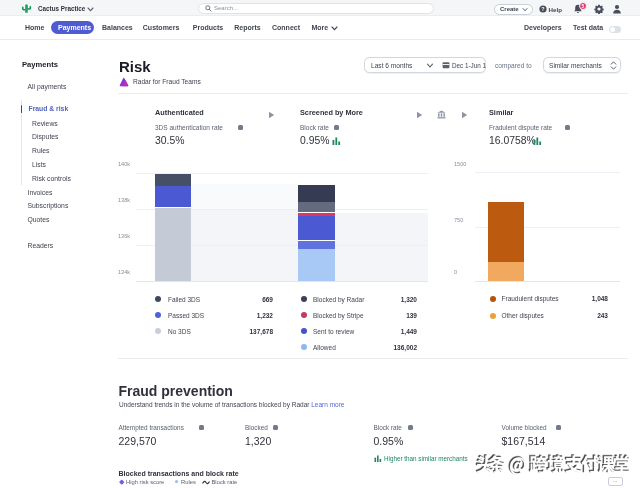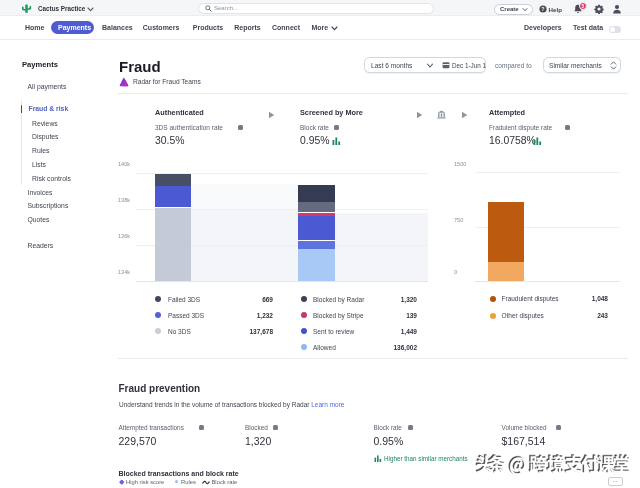--- a/index.html
+++ b/index.html
@@ -82,21 +82,21 @@
 <div class="abs" style="left:32px;top:119.5px;font-size:6.8px;color:#414552;">Reviews</div>
 <div class="abs" style="left:32px;top:133px;font-size:6.8px;color:#414552;">Disputes</div>
 <div class="abs" style="left:32px;top:146.5px;font-size:6.8px;color:#414552;">Rules</div>
 <div class="abs" style="left:32px;top:160.5px;font-size:6.8px;color:#414552;">Lists</div>
 <div class="abs" style="left:32px;top:174.5px;font-size:6.8px;color:#414552;">Risk controls</div>
 <div class="abs" style="left:27.5px;top:188.5px;font-size:6.8px;color:#414552;">Invoices</div>
 <div class="abs" style="left:27.5px;top:202px;font-size:6.8px;color:#414552;">Subscriptions</div>
 <div class="abs" style="left:27.5px;top:215.5px;font-size:6.8px;color:#414552;">Quotes</div>
 <div class="abs" style="left:27.5px;top:242px;font-size:6.8px;color:#414552;">Readers</div>
 
-<div class="abs" style="left:119px;top:58px;font-size:15px;font-weight:bold;color:#1a1b25;">Fraud</div>
+<div class="abs" style="left:119px;top:58px;font-size:15px;font-weight:bold;color:#1a1b25;">Risk</div>
 <svg class="abs" style="left:119px;top:76.5px;" width="10" height="10" viewBox="0 0 10 10">
   <path d="M1.4 8.6 L4.8 1.6 L6.6 4.8 L8.6 8.6 Z" fill="#8637d9" stroke="#8637d9" stroke-width="1.4" stroke-linejoin="round"></path>
   <path d="M3.6 8.6 L5.9 3.9 L8.6 8.6 Z" fill="#b92eb0" stroke="#b92eb0" stroke-width="1.2" stroke-linejoin="round"></path>
 </svg>
 <div class="abs" style="left:133px;top:78px;font-size:6.6px;color:#414552;">Radar for Fraud Teams</div>
 
 <div class="abs" style="left:364px;top:57px;width:122px;height:15.5px;background:#fff;border:0.8px solid #d0d7de;border-radius:5.5px;box-shadow:0 0.5px 1px rgba(0,0,0,0.06);"></div>
 <div class="abs" style="left:371px;top:61.5px;font-size:6.6px;color:#414552;">Last 6 months</div>
 <svg class="abs" style="left:426px;top:63px;" width="8" height="6" viewBox="0 0 8 6">
     <path d="M1.5 1.2 L4 4 L6.5 1.2" stroke="#596171" stroke-width="1.1" fill="none" stroke-linecap="round"></path>
@@ -125,21 +125,21 @@
 <svg class="abs" style="left:436.5px;top:110px;" width="9" height="9" viewBox="0 0 10 10">
     <path d="M5 0.5 L9.5 3 L0.5 3 Z" fill="#8d95a5"></path>
     <rect x="1.2" y="3.6" width="1.6" height="4" fill="#8d95a5"></rect>
     <rect x="4.2" y="3.6" width="1.6" height="4" fill="#8d95a5"></rect>
     <rect x="7.2" y="3.6" width="1.6" height="4" fill="#8d95a5"></rect>
     <rect x="0.5" y="8" width="9" height="1.4" fill="#8d95a5"></rect>
   </svg>
 <svg class="abs" style="left:460.5px;top:110.5px;" width="7" height="8" viewBox="0 0 7 8">
     <path d="M1 0.8 L6.2 4 L1 7.2 Z" fill="#8d95a5"></path>
   </svg>
-<div class="abs" style="left:489px;top:107.5px;font-size:7.3px;font-weight:bold;color:#30313d;">Attempted</div>
+<div class="abs" style="left:489px;top:107.5px;font-size:7.3px;font-weight:bold;color:#30313d;">Similar</div>
 
 <div class="abs" style="left:155px;top:124px;font-size:6.5px;color:#596171;">3DS authentication rate</div>
 <div class="abs" style="left:238px;top:124.5px;width:5px;height:5px;background:#717b8c;border-radius:1.5px;"></div>
 <div class="abs" style="left:300px;top:124px;font-size:6.5px;color:#596171;">Block rate</div>
 <div class="abs" style="left:334px;top:124.5px;width:5px;height:5px;background:#717b8c;border-radius:1.5px;"></div>
 <div class="abs" style="left:489px;top:124px;font-size:6.5px;color:#596171;">Fradulent dispute rate</div>
 <div class="abs" style="left:565px;top:124.5px;width:5px;height:5px;background:#717b8c;border-radius:1.5px;"></div>
 
 <div class="abs" style="left:155px;top:134.5px;font-size:10.4px;color:#30313d;">30.5%</div>
 <div class="abs" style="left:300px;top:134.5px;font-size:10.4px;color:#30313d;">0.95%</div>
@@ -212,21 +212,21 @@
 <div class="abs" style="left:347px;top:343.5px;width:70px;text-align:right;font-size:6.5px;"><b style="color:#30313d;">136,002</b></div>
 
 <div class="abs" style="left:489.5px;top:296px;width:6px;height:6px;border-radius:50%;background:#b35309;"></div>
 <div class="abs" style="left:501.5px;top:295px;font-size:6.5px;color:#414552;">Fraudulent disputes</div>
 <div class="abs" style="left:538px;top:295px;width:70px;text-align:right;font-size:6.5px;"><b style="color:#30313d;">1,048</b></div>
 <div class="abs" style="left:489.5px;top:312.5px;width:6px;height:6px;border-radius:50%;background:#e9a23b;"></div>
 <div class="abs" style="left:501.5px;top:311.5px;font-size:6.5px;color:#414552;">Other disputes</div>
 <div class="abs" style="left:538px;top:311.5px;width:70px;text-align:right;font-size:6.5px;"><b style="color:#30313d;">243</b></div>
 
 <div class="abs" style="left:118px;top:358.2px;width:510px;height:0.8px;background:#e8ebef;"></div>
-<div class="abs" style="left:118.5px;top:383px;font-size:10px;font-weight:bold;color:#30313d;">Fraud prevention</div>
+<div class="abs" style="left:118.5px;top:383px;font-size:14px;font-weight:bold;color:#30313d;">Fraud prevention</div>
 <div class="abs" style="left:119px;top:400.5px;font-size:6.5px;color:#414552;">Understand trends in the volume of transactions blocked by Radar <span style="color:#5469d4;">Learn more</span></div>
 
 <div class="abs" style="left:118.5px;top:424px;font-size:6.4px;color:#596171;">Attempted transactions</div>
 <div class="abs" style="left:199px;top:424.5px;width:5px;height:5px;background:#717b8c;border-radius:1.5px;"></div>
 <div class="abs" style="left:245px;top:424px;font-size:6.4px;color:#596171;">Blocked</div>
 <div class="abs" style="left:273px;top:424.5px;width:5px;height:5px;background:#717b8c;border-radius:1.5px;"></div>
 <div class="abs" style="left:373.5px;top:424px;font-size:6.4px;color:#596171;">Block rate</div>
 <div class="abs" style="left:408px;top:424.5px;width:5px;height:5px;background:#717b8c;border-radius:1.5px;"></div>
 <div class="abs" style="left:501.5px;top:424px;font-size:6.4px;color:#596171;">Volume blocked</div>
 <div class="abs" style="left:556px;top:424.5px;width:5px;height:5px;background:#717b8c;border-radius:1.5px;"></div>

